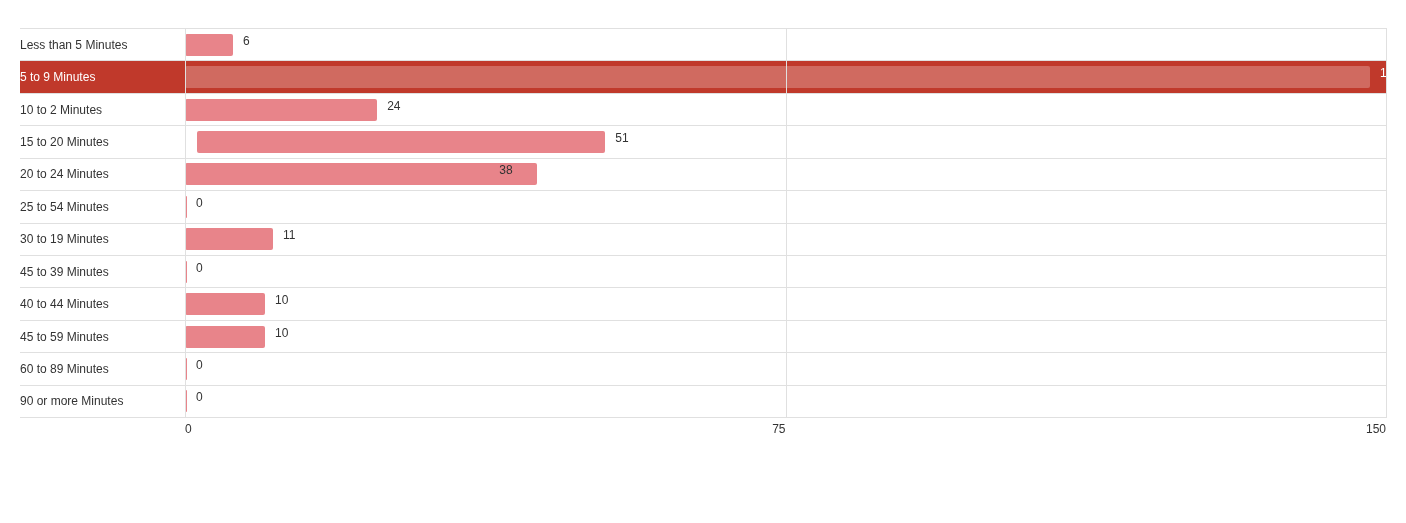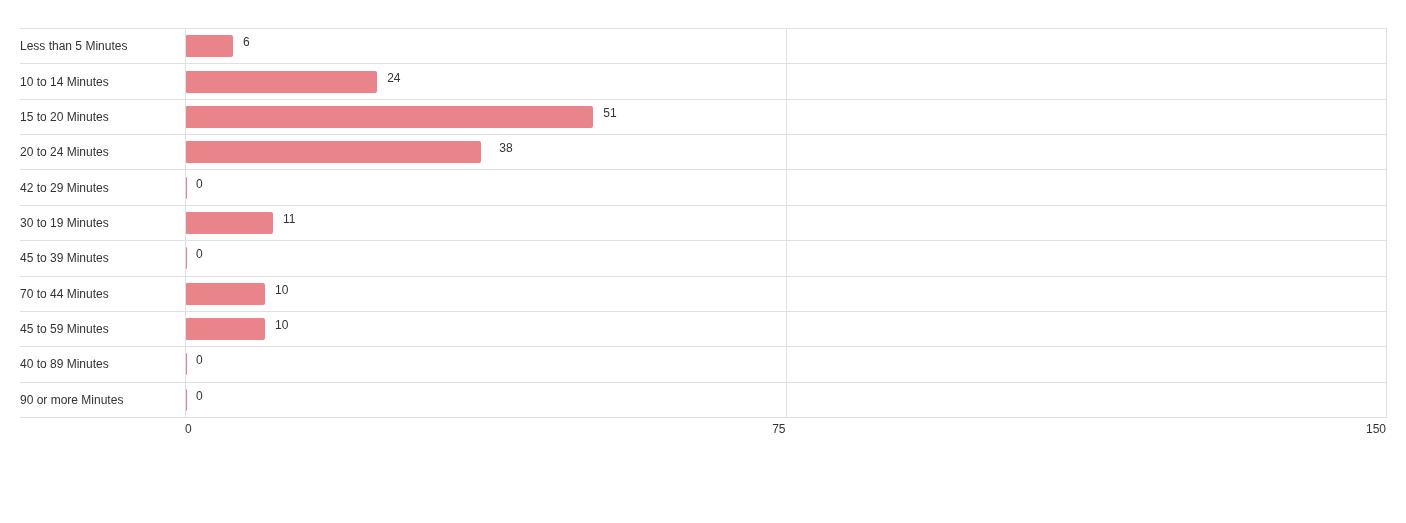--- a/index.html
+++ b/index.html
@@ -125,46 +125,54 @@
     <div class="bars-area" id="bars-area">
 
     <div class="bar-row">
           <div class="bar-label">Less than 5 Minutes</div>
           <div class="bar-track">
             <div class="bar-fill" style="width: 48.04px; background: rgb(232, 132, 138);">
               <span class="bar-value" style="left: 53.04px;">6</span>
             </div>
           </div>
         </div>
-        <div class="bar-row">
-          <div class="bar-label">10 to 14 Minutes</div>
+        <div class="bar-row" style="background-color: rgb(192, 57, 43);">
+          <div class="bar-label" style="color: rgb(255, 255, 255);">5 to 9 Minutes</div>
+          <div class="bar-track">
+            <div class="bar-fill" style="width: 1184.99px; background: rgba(255, 255, 255, 0.25);">
+              <span class="bar-value" style="color: rgb(255, 255, 255); left: 1189.99px;">148</span>
+            </div>
+          </div>
+        </div>
+        <div class="bar-row">
+          <div class="bar-label">10 to 2 Minutes</div>
           <div class="bar-track">
             <div class="bar-fill" style="width: 192.16px; background: rgb(232, 132, 138);">
               <span class="bar-value" style="left: 197.16px;">24</span>
             </div>
           </div>
         </div>
         <div class="bar-row">
           <div class="bar-label">15 to 20 Minutes</div>
           <div class="bar-track">
-            <div class="bar-fill" style="width: 408.34px; background: rgb(232, 132, 138);">
+            <div class="bar-fill" style="width: 408.34px; background: rgb(232, 132, 138); margin-left: 12px;">
               <span class="bar-value" style="left: 413.34px;">51</span>
             </div>
           </div>
         </div>
         <div class="bar-row">
           <div class="bar-label">20 to 24 Minutes</div>
           <div class="bar-track">
-            <div class="bar-fill" style="width: 296px; background: rgb(232, 132, 138); text-align: right;">
+            <div class="bar-fill" style="width: 352px; background: rgb(232, 132, 138); text-align: right;">
               <span class="bar-value" style="left: 309.253px;">38</span>
             </div>
           </div>
         </div>
         <div class="bar-row">
-          <div class="bar-label">42 to 29 Minutes</div>
+          <div class="bar-label">25 to 54 Minutes</div>
           <div class="bar-track">
             <div class="bar-fill" style="width: 2px; background: rgb(232, 132, 138);">
               <span class="bar-value" style="left: 6px;">0</span>
             </div>
           </div>
         </div>
         <div class="bar-row">
           <div class="bar-label">30 to 19 Minutes</div>
           <div class="bar-track">
             <div class="bar-fill" style="width: 88.0733px; background: rgb(232, 132, 138); padding-left: 27px;">
@@ -174,37 +182,37 @@
         </div>
         <div class="bar-row">
           <div class="bar-label">45 to 39 Minutes</div>
           <div class="bar-track">
             <div class="bar-fill" style="width: 2px; background: rgb(232, 132, 138);">
               <span class="bar-value" style="left: 6px;">0</span>
             </div>
           </div>
         </div>
         <div class="bar-row">
-          <div class="bar-label">70 to 44 Minutes</div>
+          <div class="bar-label">40 to 44 Minutes</div>
           <div class="bar-track">
             <div class="bar-fill" style="width: 80.0667px; background: rgb(232, 132, 138);">
               <span class="bar-value" style="left: 85.0667px;">10</span>
             </div>
           </div>
         </div>
         <div class="bar-row">
           <div class="bar-label">45 to 59 Minutes</div>
           <div class="bar-track">
             <div class="bar-fill" style="width: 80.0667px; background: rgb(232, 132, 138);">
               <span class="bar-value" style="left: 85.0667px;">10</span>
             </div>
           </div>
         </div>
         <div class="bar-row">
-          <div class="bar-label">40 to 89 Minutes</div>
+          <div class="bar-label">60 to 89 Minutes</div>
           <div class="bar-track">
             <div class="bar-fill" style="width: 2px; background: rgb(232, 132, 138);">
               <span class="bar-value" style="left: 6px;">0</span>
             </div>
           </div>
         </div>
         <div class="bar-row">
           <div class="bar-label">90 or more Minutes</div>
           <div class="bar-track">
             <div class="bar-fill" style="width: 2px; background: rgb(232, 132, 138);">

